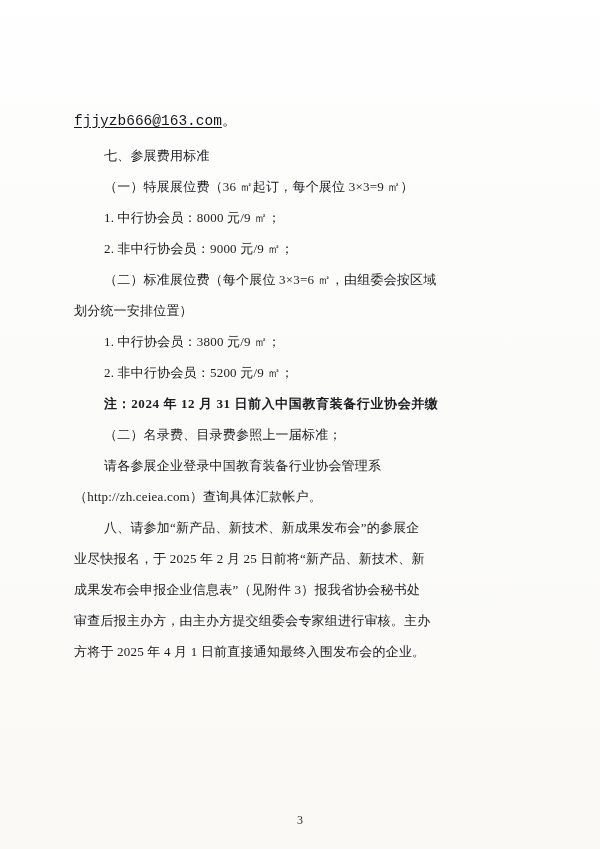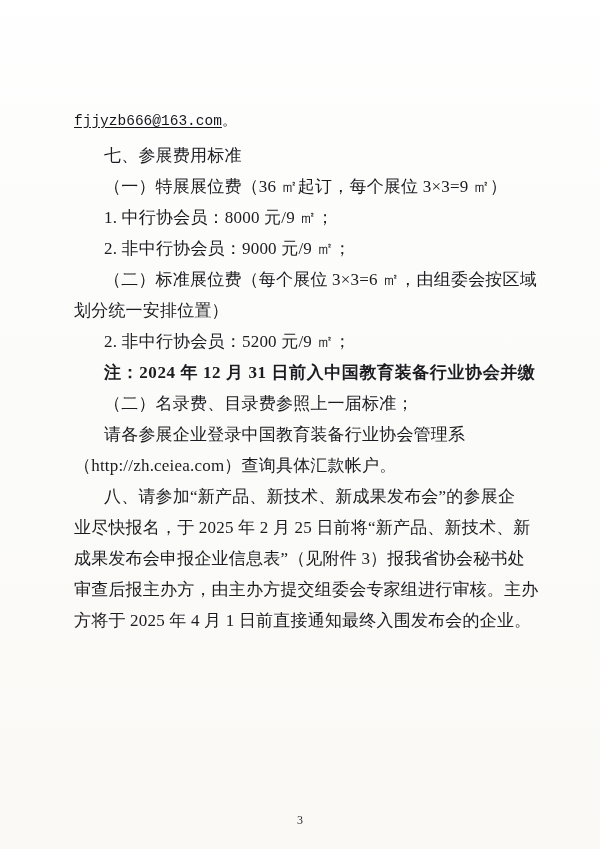--- a/index.html
+++ b/index.html
@@ -30,21 +30,21 @@
     pointer-events: none;
   }
   .content {
     position: absolute;
     left: 74px;
     top: 92px;
     width: 452px;
   }
   .line {
     font-family: "Liberation Serif", serif;
-    font-size: 17px;
+    font-size: 13px;
     line-height: 31px;
     color: #1b1b20;
     letter-spacing: 0.2px;
     white-space: pre;
   }
   .indent {
     text-indent: 30px;
   }
   .email-line {
     font-family: "Liberation Mono", monospace;
@@ -84,20 +84,21 @@
     <div class="line email-line"><span class="email-link">fjjyzb666@163.com</span><span>。</span></div>
 
     <div class="gap-sm"></div>
 
     <div class="line indent">七、参展费用标准</div>
     <div class="line indent">（一）特展展位费（36 ㎡起订，每个展位 3×3=9 ㎡）</div>
     <div class="line indent">1. 中行协会员：8000 元/9 ㎡；</div>
     <div class="line indent">2. 非中行协会员：9000 元/9 ㎡；</div>
     <div class="line indent">（二）标准展位费（每个展位 3×3=6 ㎡，由组委会按区域</div>
     <div class="line">划分统一安排位置）</div>
+    <div class="line indent">1. 中行协会员：3800 元/9 ㎡；</div>
     <div class="line indent">2. 非中行协会员：5200 元/9 ㎡；</div>
     <div class="line indent note">注：2024 年 12 月 31 日前入中国教育装备行业协会并缴</div>
     <div class="line indent">（二）名录费、目录费参照上一届标准；</div>
     <div class="line indent">请各参展企业登录中国教育装备行业协会管理系</div>
     <div class="line">（http://zh.ceiea.com）查询具体汇款帐户。</div>
     <div class="line indent">八、请参加“新产品、新技术、新成果发布会”的参展企</div>
     <div class="line">业尽快报名，于 2025 年 2 月 25 日前将“新产品、新技术、新</div>
     <div class="line">成果发布会申报企业信息表”（见附件 3）报我省协会秘书处</div>
     <div class="line">审查后报主办方，由主办方提交组委会专家组进行审核。主办</div>
     <div class="line">方将于 2025 年 4 月 1 日前直接通知最终入围发布会的企业。</div>

